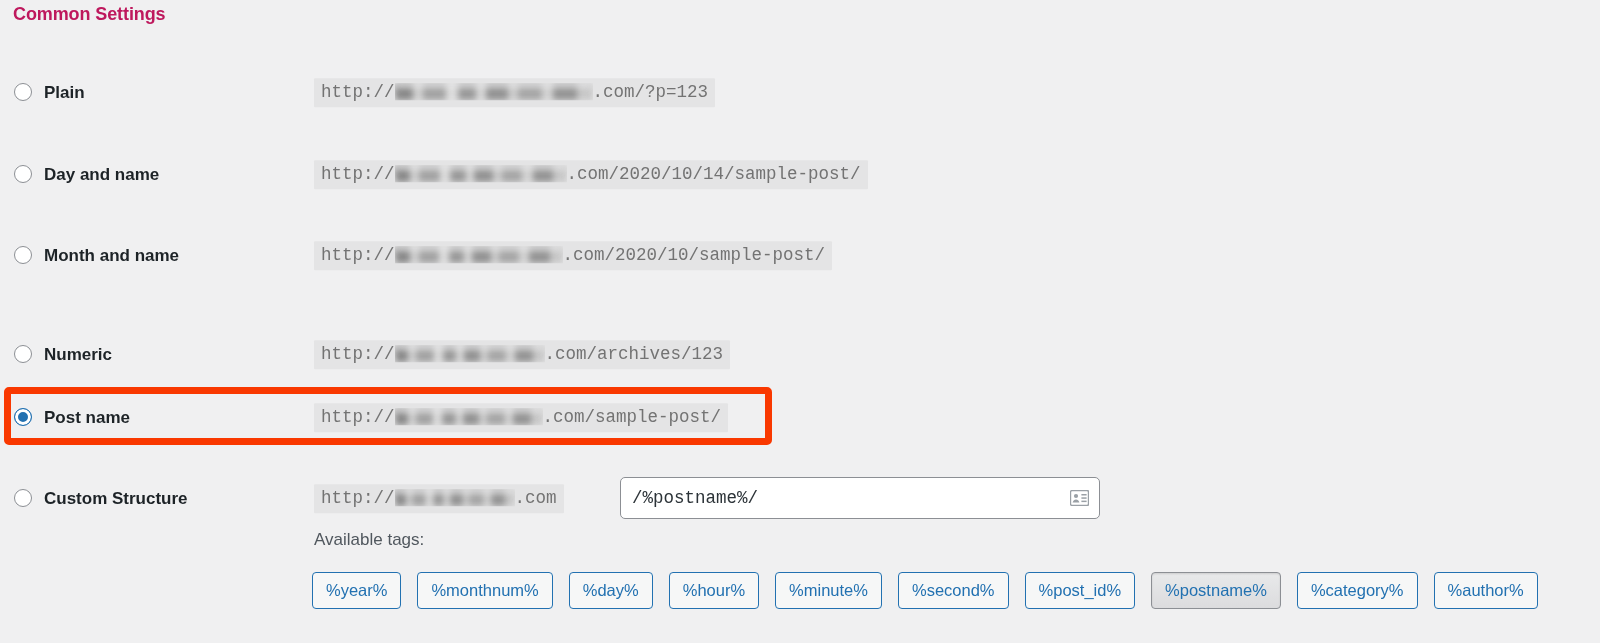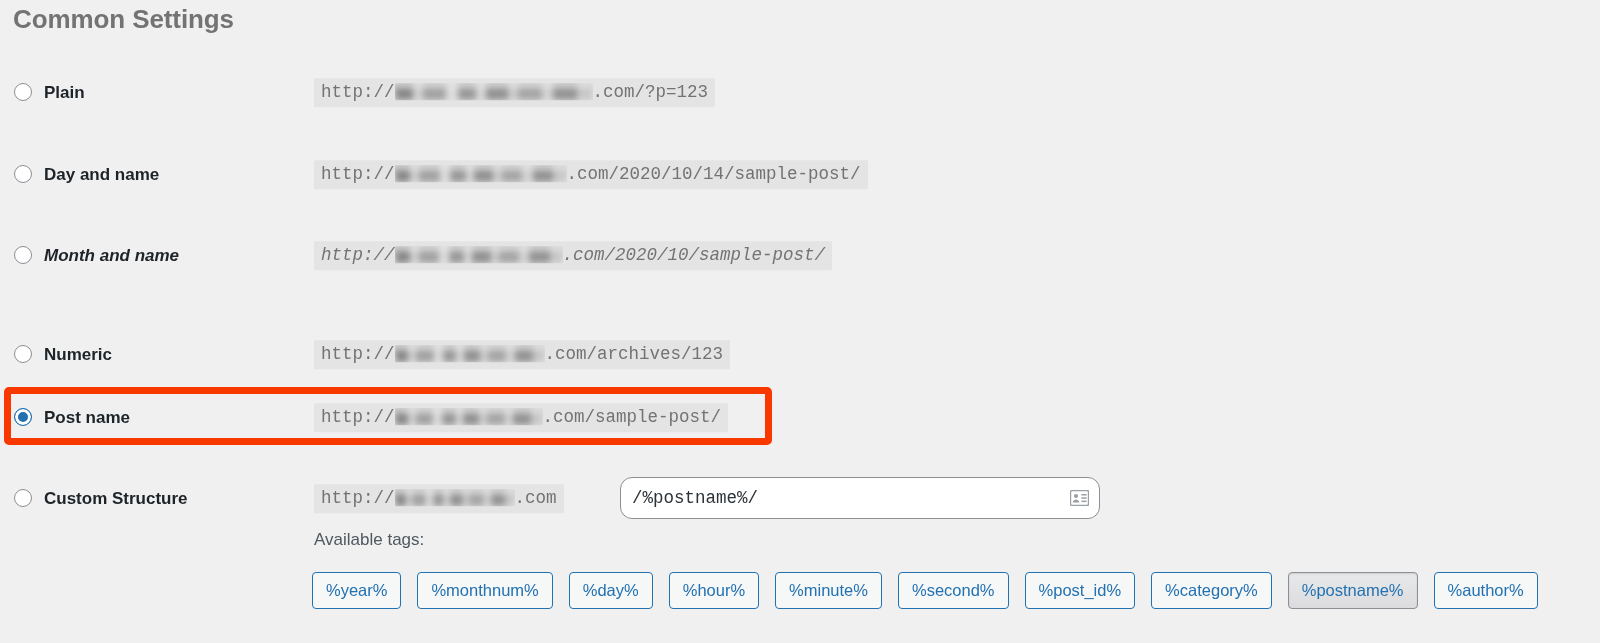--- a/index.html
+++ b/index.html
@@ -14,23 +14,23 @@
     color: #1d2327;
     overflow: hidden;
     position: relative;
   }
 
   
   #page-title {
     position: absolute;
     left: 13px;
     top: 4px;
-    font-size: 26px;
+    font-size: 18px;
     font-weight: bold;
-    color: #737373;
+    color: #be185d;
     letter-spacing: -0.1px;
   }
 
   
   .option-row {
     position: absolute;
     left: 0;
     width: 1600px;
     height: 38px;
     display: flex;
@@ -127,21 +127,21 @@
 
   
   #custom-structure-input {
     position: absolute;
     left: 620px;
     top: 477px;
     width: 480px;
     height: 42px;
     background: #fff;
     border: 1px solid #8c8f94;
-    border-radius: 12px;
+    border-radius: 5px;
     box-sizing: border-box;
     box-shadow: 0 0 0 transparent;
     display: flex;
     align-items: center;
   }
   #custom-structure-value {
     font-family: "Liberation Mono", "DejaVu Sans Mono", monospace;
     font-size: 17.5px;
     color: #2c3338;
     margin-left: 11px;
@@ -205,21 +205,21 @@
       <span class="option-label">Plain</span>
       <span class="url-example"><span>http://</span><span class="blurred" style="width: 198px; height: 17px;"><span class="blur-fill"></span></span><span>.com/?p=123</span></span>
     </div>
     <div class="option-row" style="top: 156px;">
       <span class="radio-wrap">
         <span class="radio"></span>
       </span>
       <span class="option-label">Day and name</span>
       <span class="url-example"><span>http://</span><span class="blurred" style="width: 172px; height: 17px;"><span class="blur-fill"></span></span><span>.com/2020/10/14/sample-post/</span></span>
     </div>
-    <div class="option-row" style="top: 237px; font-style: italic;">
+    <div class="option-row" style="top: 237px;">
       <span class="radio-wrap">
         <span class="radio"></span>
       </span>
       <span class="option-label">Month and name</span>
       <span class="url-example"><span>http://</span><span class="blurred" style="width: 168px; height: 17px;"><span class="blur-fill"></span></span><span>.com/2020/10/sample-post/</span></span>
     </div>
     <div class="option-row" style="top: 336px;">
       <span class="radio-wrap">
         <span class="radio"></span>
       </span>
@@ -261,16 +261,16 @@
 <div id="available-tags-label">Available tags:</div>
 
 <div id="tag-buttons">
     <button class="tag-button">%year%</button>
     <button class="tag-button">%monthnum%</button>
     <button class="tag-button">%day%</button>
     <button class="tag-button">%hour%</button>
     <button class="tag-button">%minute%</button>
     <button class="tag-button">%second%</button>
     <button class="tag-button">%post_id%</button>
+    <button class="tag-button pressed">%postname%</button>
     <button class="tag-button">%category%</button>
-    <button class="tag-button pressed">%postname%</button>
     <button class="tag-button">%author%</button>
   </div>
 
 </body></html>

